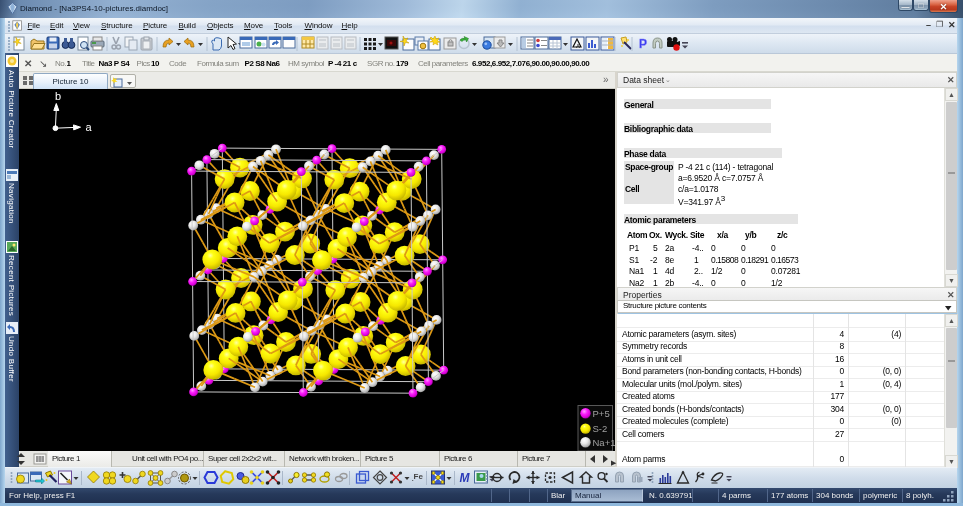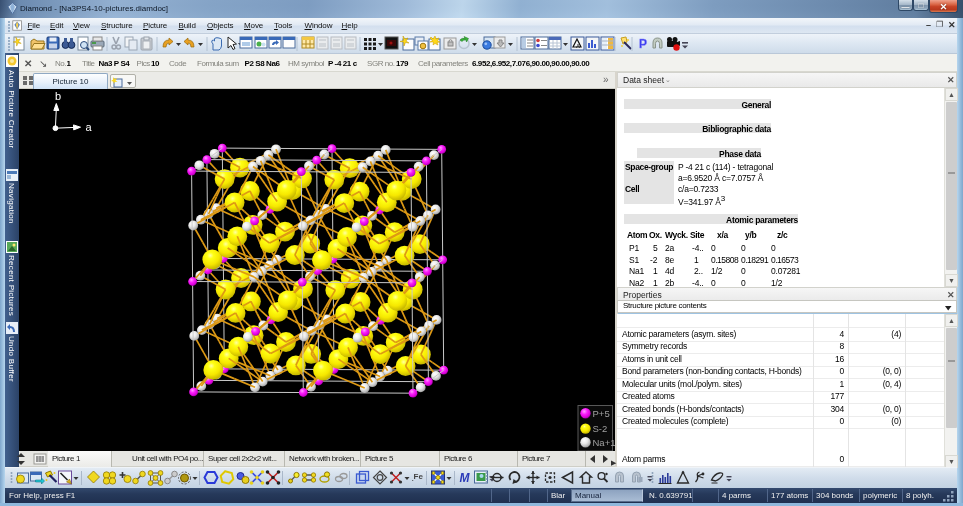--- a/index.html
+++ b/index.html
@@ -32,21 +32,21 @@
  font-size:8px;color:#123;text-align:center;padding-top:3px}
 #newpicbtn{position:absolute;left:91px;top:2px;width:26px;height:14px;border:1px solid #b0b0a8;background:#f8f8f6;border-radius:2px}
 #canvas{left:19px;top:89px;width:596px;height:362px;background:#000}
 #btabs{left:19px;top:451px;width:596px;height:16px;background:#e6e6e2;border-bottom:1px solid #cfcfc7}
 .btab{position:absolute;top:0;height:16px;border-right:1px solid #b8b8b0;font-size:8px;letter-spacing:-0.4px;color:#1a1a1a;
  padding:3px 0 0 4px;white-space:nowrap;overflow:hidden}
 #dsheet-hdr,#props-hdr{position:absolute;left:617px;width:340px;height:16px;background:linear-gradient(180deg,#f6f6f6,#e9e9e9);
  border:1px solid #d2d2cc;font-size:8.5px;color:#222;padding:2px 0 0 5px}
 .phx{position:absolute;color:#555;font-size:9px;font-weight:bold}
 #dsheet-body{left:617px;top:88px;width:327px;height:199px;background:#fff}
-.gbar{position:absolute;background:#e4e4e4;height:9.5px;font-weight:bold;color:#000;font-size:8.5px;letter-spacing:-0.3px;text-align:right;padding-top:0.5px}
+.gbar{position:absolute;background:#e4e4e4;height:9.5px;font-weight:bold;color:#000;font-size:8.5px;letter-spacing:-0.3px;text-align:left;padding-top:0.5px}
 .dst{position:absolute;font-size:8.5px;letter-spacing:-0.2px;color:#000;white-space:nowrap}
 .dstb{position:absolute;font-size:8.5px;letter-spacing:-0.35px;color:#000;font-weight:bold;white-space:nowrap}
 #props-combo{left:617px;top:300px;width:340px;height:13px;background:#fff;border:1px solid #c6c6c0;font-size:8px;letter-spacing:-0.3px;color:#000;padding-left:5px}
 #props-body{left:617px;top:314px;width:327px;height:154px;background:#fff;overflow:hidden}
 .prow{position:absolute;left:0;width:327px;height:13px;border-bottom:1px solid #ececec;font-size:8.5px;letter-spacing:-0.25px;color:#000}
 .prow .lbl{position:absolute;left:5px;top:0px;white-space:nowrap}
 .prow .v1{position:absolute;left:160px;width:67px;top:0px;text-align:right}
 .prow .v2{position:absolute;left:231px;width:53px;top:0px;text-align:right}
 .vline{position:absolute;width:1px;background:#e4e4e4}
 .sbar{position:absolute;width:13px;background:#f2f2f0;border-left:1px solid #e0e0da}
@@ -1280,28 +1280,28 @@
 <div class="btab" style="left:499px;width:68px">Picture 7</div>
 <svg class="abs" style="left:570px;top:3px" width="24" height="10" viewBox="0 0 24 10">
       <polygon points="6,1 6,9 1,5" fill="#333"></polygon>
       <polygon points="14,1 14,9 19,5" fill="#333"></polygon>
     </svg>
 </div>
 <div id="dsheet-hdr" class="abs" style="top:72px">Data sheet<span style="position:absolute;left:47px;top:3px;color:#888;font-size:7px">⌄</span><span class="phx" style="left:329px;top:2px">✕</span></div>
 <div id="dsheet-body" class="abs">
 <div class="gbar" style="left:7px;top:11px;width:147px">General</div>
 <div class="gbar" style="left:7px;top:35px;width:147px">Bibliographic data</div>
-<div class="gbar" style="left:20px;top:60px;width:124px">Phase data</div>
+<div class="gbar" style="left:7px;top:60px;width:158px">Phase data</div>
 <div class="gbar" style="left:7px;top:73px;width:50px;height:11.5px"></div>
 <div class="gbar" style="left:7px;top:84.5px;width:50px;height:31px"></div>
 <div class="dstb" style="left:8px;top:74px">Space-group</div>
 <div class="dst" style="left:61px;top:74px">P -4 21 c (114) - tetragonal</div>
 <div class="dstb" style="left:8px;top:96px">Cell</div>
 <div class="dst" style="left:61px;top:85px">a=6.9520 Å c=7.0757 Å</div>
-<div class="dst" style="left:61px;top:95.5px">c/a=0.7233</div>
+<div class="dst" style="left:61px;top:95.5px">c/a=1.0178</div>
 <div class="dst" style="left:61px;top:105.5px">V=341.97 Å<sup style="font-size:8px">3</sup></div>
 <div class="gbar" style="left:7px;top:126px;width:174px">Atomic parameters</div>
 <div class="dstb" style="left:10px;top:142px">Atom</div>
     <div class="dstb" style="left:32px;top:142px">Ox.</div>
     <div class="dstb" style="left:48px;top:142px">Wyck.</div>
     <div class="dstb" style="left:73px;top:142px">Site</div>
     <div class="dstb" style="left:100px;top:142px">x/a</div>
     <div class="dstb" style="left:128px;top:142px">y/b</div>
     <div class="dstb" style="left:160px;top:142px">z/c</div>
 <div class="dst" style="left:12px;top:155px">P1</div>
@@ -1379,20 +1379,25 @@
 <div class="prow" style="top:89.7px">
       <span class="lbl">Created bonds (H-bonds/contacts)</span>
       <span class="v1">304</span>
       <span class="v2">(0, 0)</span>
     </div>
 <div class="prow" style="top:102.15px">
       <span class="lbl">Created molecules (complete)</span>
       <span class="v1">0</span>
       <span class="v2">(0)</span>
     </div>
+<div class="prow" style="top:114.60000000000001px">
+      <span class="lbl">Cell corners</span>
+      <span class="v1">27</span>
+      <span class="v2"></span>
+    </div>
 <div class="prow" style="top:139.5px">
       <span class="lbl">Atom parms</span>
       <span class="v1">0</span>
       <span class="v2"></span>
     </div>
 <div class="vline" style="left:196px;top:0;height:154px"></div>
 <div class="vline" style="left:231px;top:0;height:154px"></div>
 <div class="vline" style="left:288px;top:0;height:154px"></div>
 </div>
 <span class="abs" style="left:611px;top:459px;font-size:7px;color:#333">▶</span>

